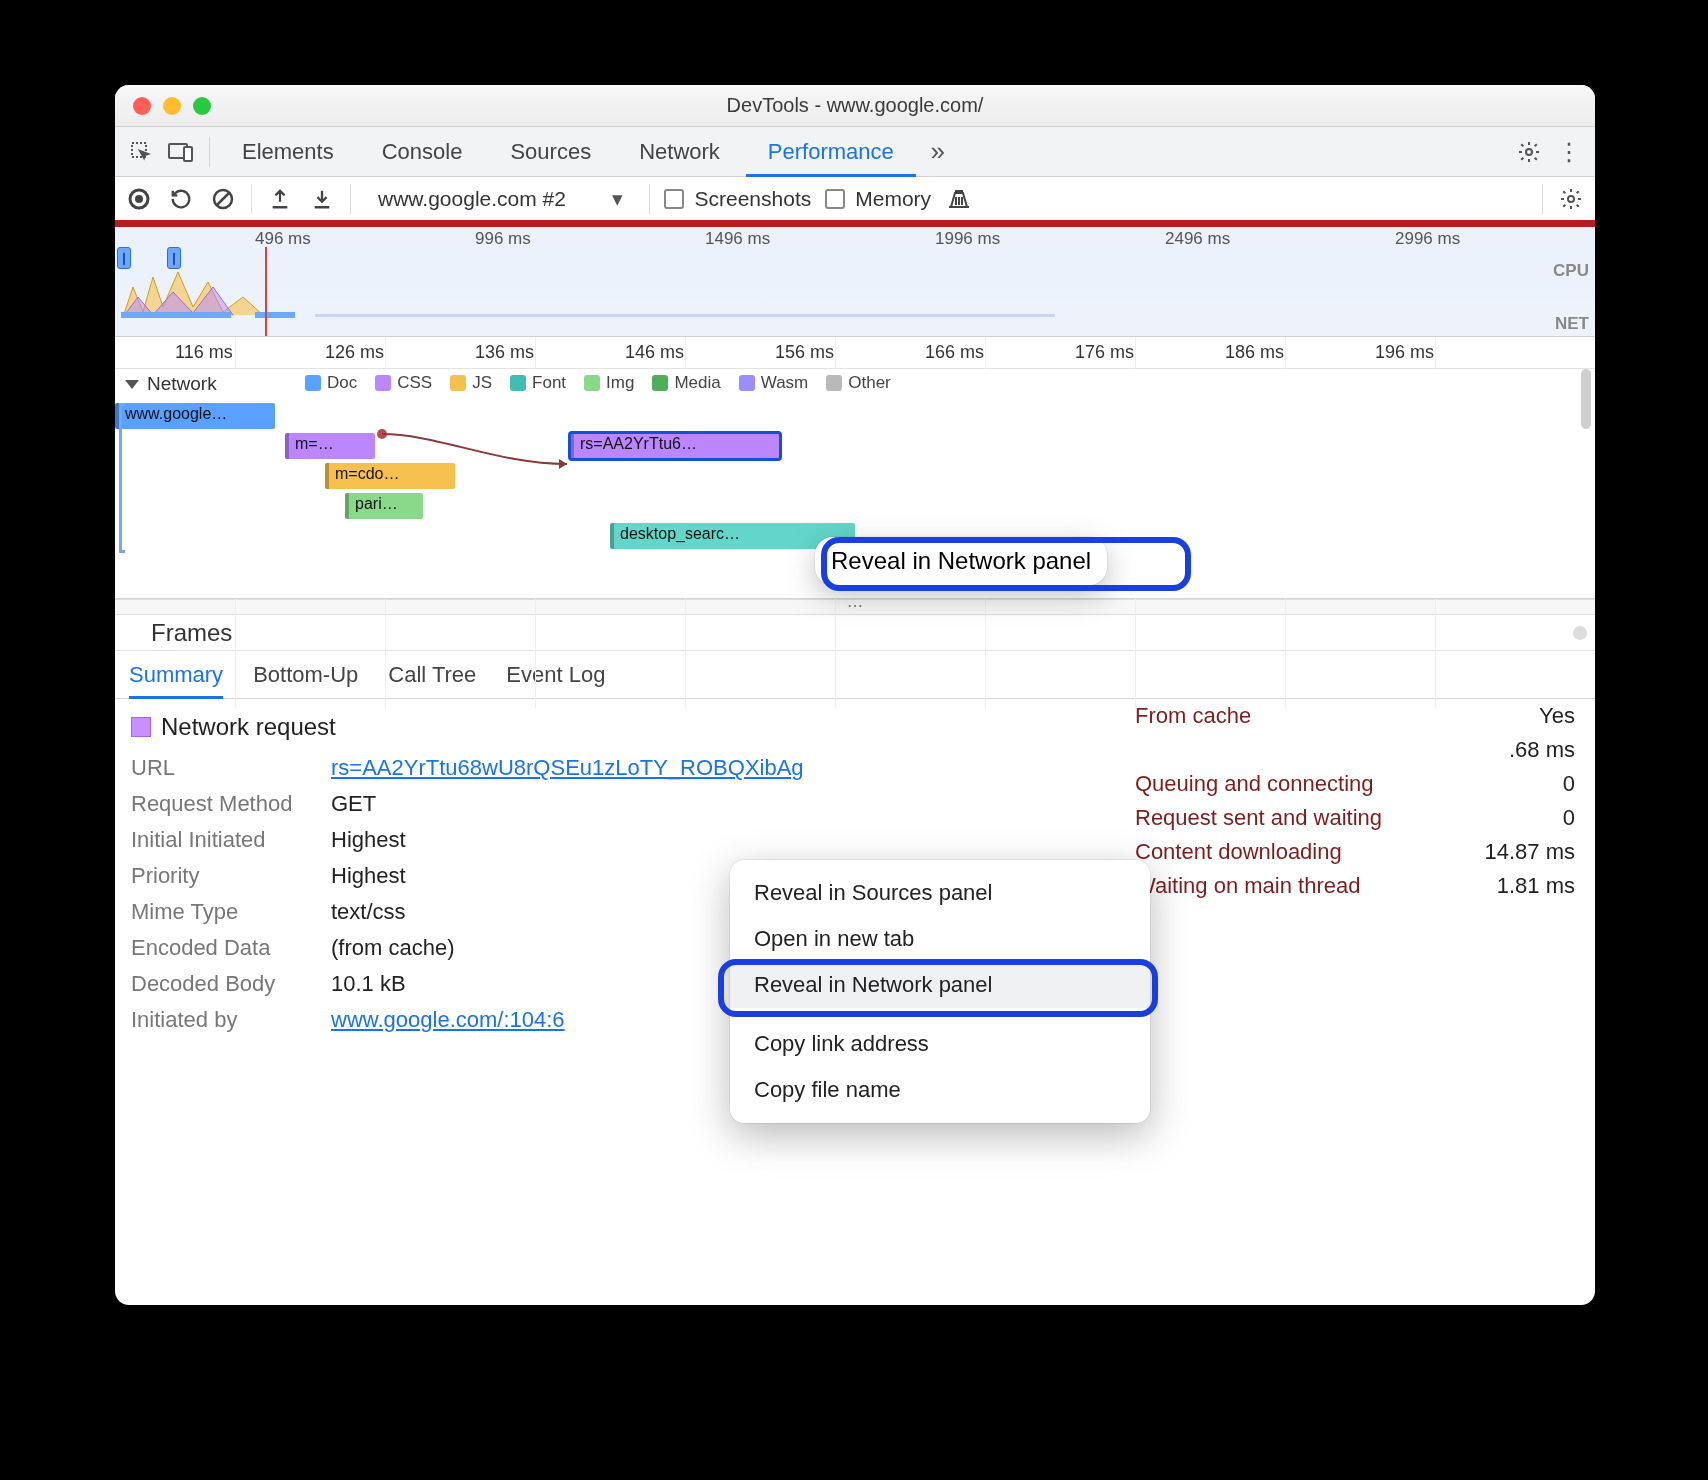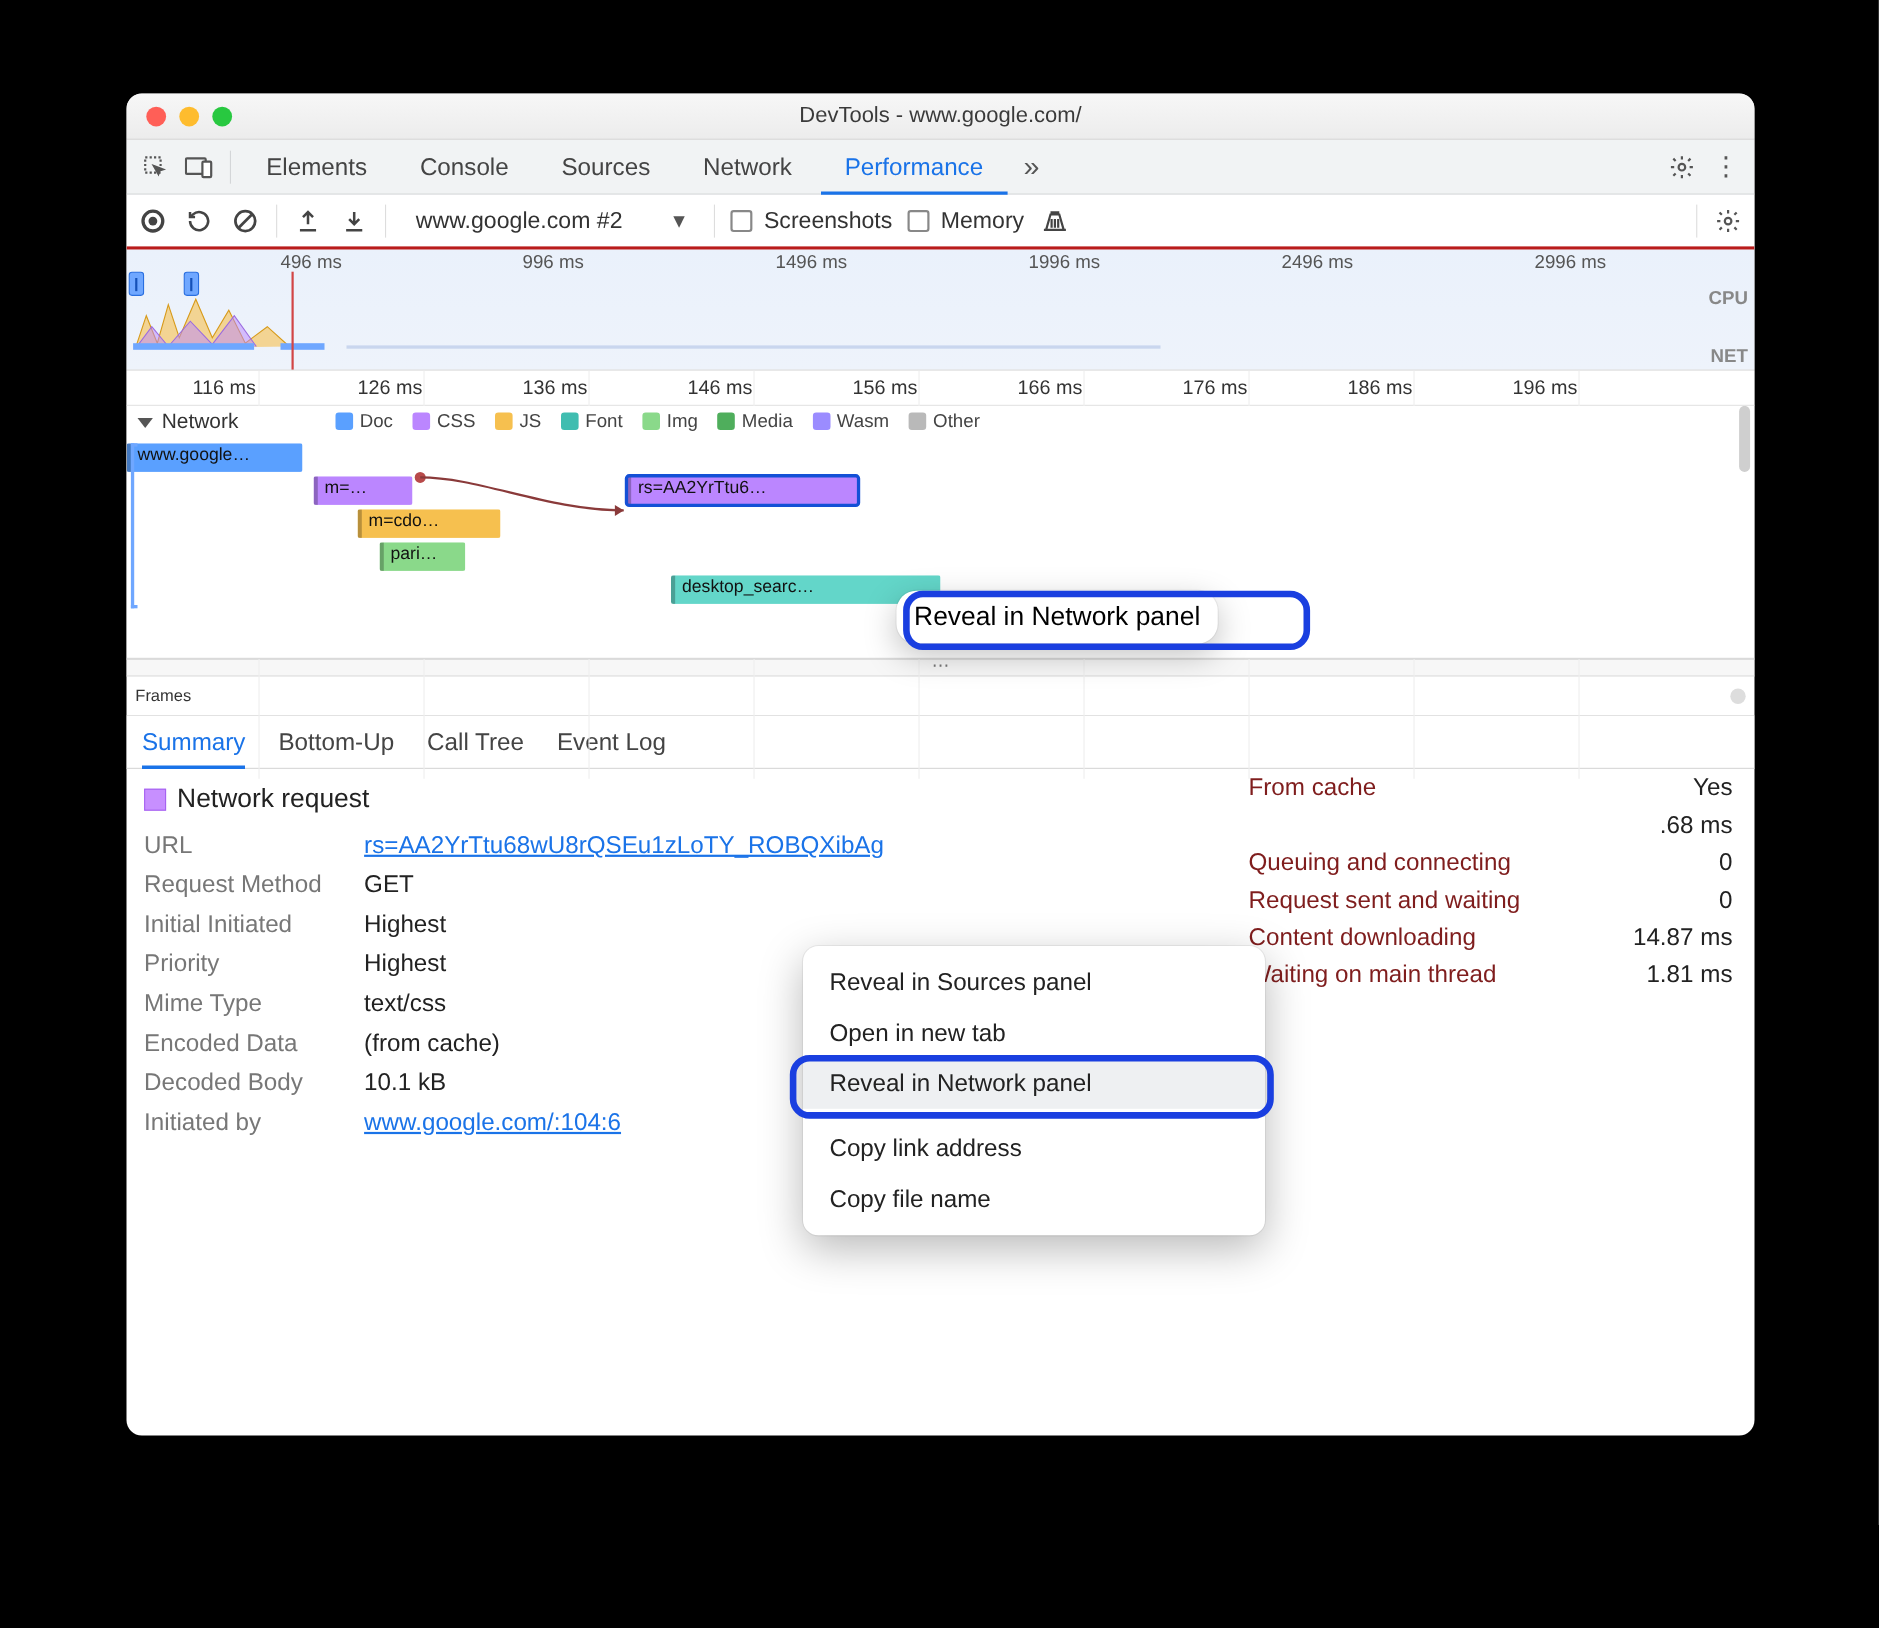--- a/index.html
+++ b/index.html
@@ -76,21 +76,21 @@
     cursor: pointer;
   }
   .tab-item.active {
     color: #1a73e8;
     box-shadow: inset 0 -3px 0 #1a73e8;
   }
   .tabbar .spacer { flex: 1; }
   
   .perf-toolbar {
     height: 50px;
-    border-bottom: 3px solid #b91c1c;
+    border-bottom: 7px solid #b91c1c;
     display: flex;
     align-items: center;
     padding: 0 10px;
     gap: 14px;
     background: #fff;
     font-size: 21px;
     color: #333;
   }
   .perf-toolbar .ico { width: 28px; height: 28px; display:flex; align-items:center; justify-content:center; color:#555;}
   .perf-toolbar .vsep { width:1px; height:30px; background:#ddd; }
@@ -154,21 +154,21 @@
   .bar.orange { background:#f6c04f;}
   .bar.teal { background:#63d6c9;}
   .bar.green { background:#8ad98a;}
   .bar.sel { outline:3px solid #1450d6; outline-offset:-1px;}
   .initiator-dot { position:absolute; width:10px;height:10px; background:#b84a4a; border-radius:50%;}
   .splitter {
     height: 16px; background:#f7f7f7; border-top:1px solid #ddd; border-bottom:1px solid #ddd;
     text-align:center; color:#777; font-size:16px; line-height:12px;
   }
   .frames-row {
-    height: 36px; padding-left:8px; display:flex; align-items:center; font-size:15px; color:#333;
+    height: 36px; padding-left:36px; display:flex; align-items:center; font-size:24px; color:#333;
     border-bottom:1px solid #e2e2e2;
   }
   
   .detail-tabs {
     height: 48px; display:flex; align-items:center; gap:30px; padding-left:14px;
     border-bottom:1px solid #d6d6d6; font-size:22px; color:#444; background:#fff;
   }
   .dtab { height:48px; display:flex; align-items:center; cursor:pointer;}
   .dtab.active { color:#1a73e8; box-shadow: inset 0 -3px 0 #1a73e8; }
   

